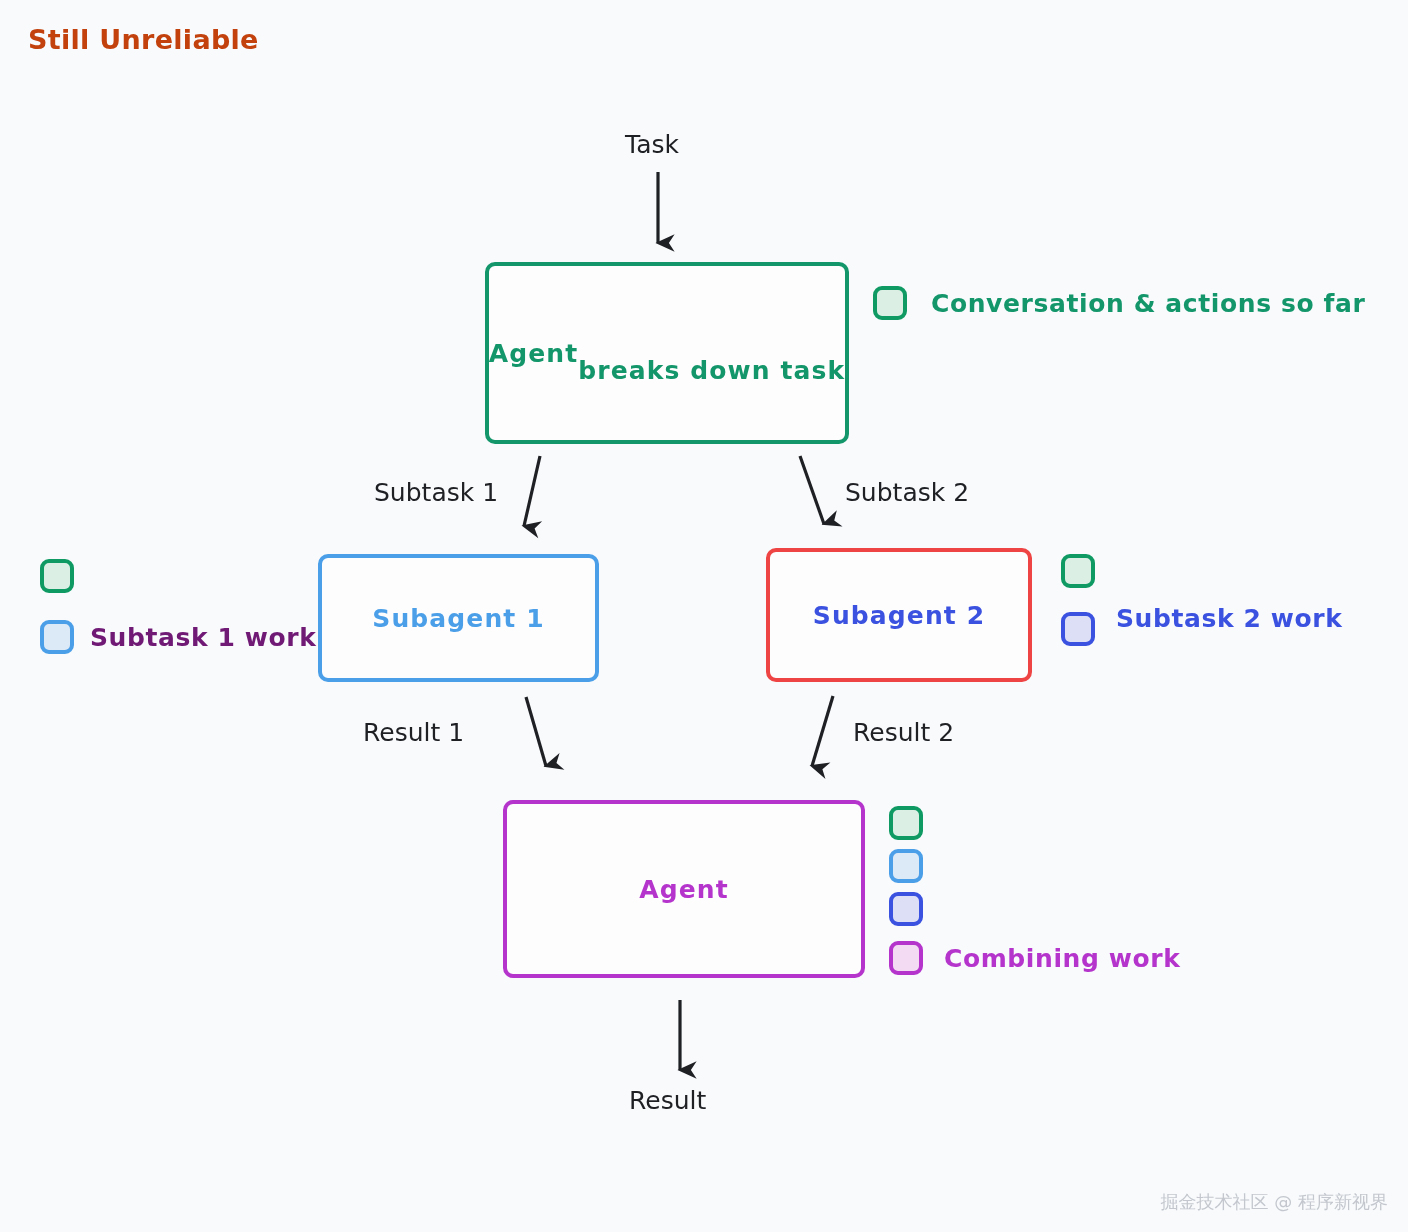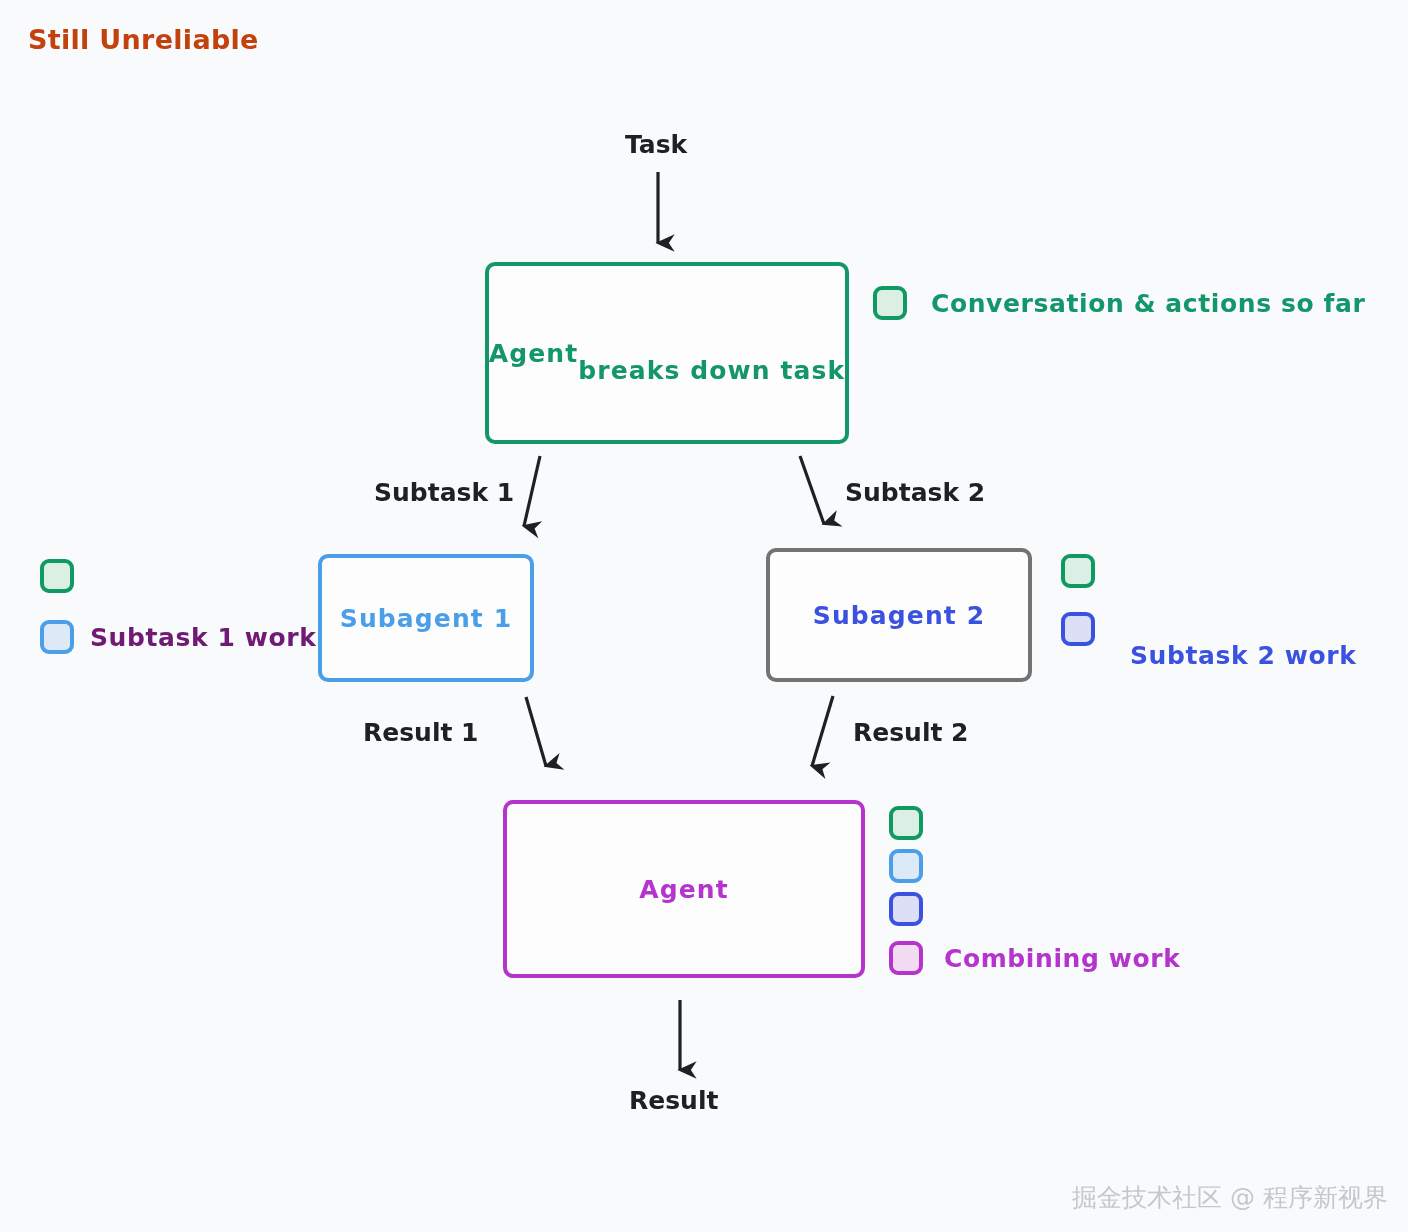--- a/index.html
+++ b/index.html
@@ -29,21 +29,21 @@
     font-weight: 700;
     color: #c2410c;
     letter-spacing: 0.3px;
     font-family: "DejaVu Sans", sans-serif;
   }
 
   
   .flow-label {
     position: absolute;
     font-size: 25px;
-    font-weight: 700;
+    font-weight: 400;
     color: #1e2024;
     white-space: nowrap;
     font-family: "DejaVu Sans", sans-serif;
     text-align: right;
   }
 
   
   .node {
     position: absolute;
     box-sizing: border-box;
@@ -67,29 +67,29 @@
 
   #node-agent-top {
     left: 485px; top: 262px;
     width: 364px; height: 182px;
     border: 4px solid #14966b;
   }
   #node-agent-top .line { color: #14966b; }
 
   #node-subagent-1 {
     left: 318px; top: 554px;
-    width: 216px; height: 128px;
+    width: 281px; height: 128px;
     border: 4px solid #4a9fe8;
   }
   #node-subagent-1 .line { color: #4a9fe8; }
 
   #node-subagent-2 {
     left: 766px; top: 548px;
     width: 266px; height: 134px;
-    border: 4px solid #737373;
+    border: 4px solid #ef4444;
   }
   #node-subagent-2 .line { color: #3b52e0; }
 
   #node-agent-bottom {
     left: 503px; top: 800px;
     width: 362px; height: 178px;
     border: 4px solid #b434cc;
   }
   #node-agent-bottom .line { color: #b434cc; }
 
@@ -125,21 +125,21 @@
     left: 0; top: 0;
     width: 1408px; height: 1232px;
     pointer-events: none;
   }
 
   
   #watermark {
     position: absolute;
     right: 20px;
     bottom: 18px;
-    font-size: 25px;
+    font-size: 18px;
     color: #c4c8ce;
     white-space: nowrap;
     font-family: "DejaVu Sans", sans-serif;
   }
 </style>
 </head>
 <body>
 
 <div id="canvas">
 
@@ -196,21 +196,21 @@
 
   <div class="swatch sw-green" style="left:873px; top:286px;"></div>
   <div class="legend-text lt-green" style="left:931px; top:289px;text-align:right;">Conversation &amp; actions so far</div>
 
   <div class="swatch sw-green" style="left:40px; top:559px;"></div>
   <div class="swatch sw-blue" style="left:40px; top:620px;"></div>
   <div class="legend-text lt-blue" style="left:90px; top:623px;">Subtask 1 work</div>
 
   <div class="swatch sw-green" style="left:1061px; top:554px;"></div>
   <div class="swatch sw-indigo" style="left:1061px; top:612px;"></div>
-  <div class="legend-text lt-indigo" style="left:1116px; top:641px;margin-left:14px;">Subtask 2 work</div>
+  <div class="legend-text lt-indigo" style="left:1116px; top:604px;">Subtask 2 work</div>
 
   <div class="swatch sw-green" style="left:889px; top:806px;"></div>
   <div class="swatch sw-blue" style="left:889px; top:849px;"></div>
   <div class="swatch sw-indigo" style="left:889px; top:892px;"></div>
   <div class="swatch sw-purple" style="left:889px; top:941px;"></div>
   <div class="legend-text lt-purple" style="left:944px; top:944px;text-align:center;">Combining work</div>
 
   <div id="watermark">掘金技术社区 @ 程序新视界</div>
 
 </div>

